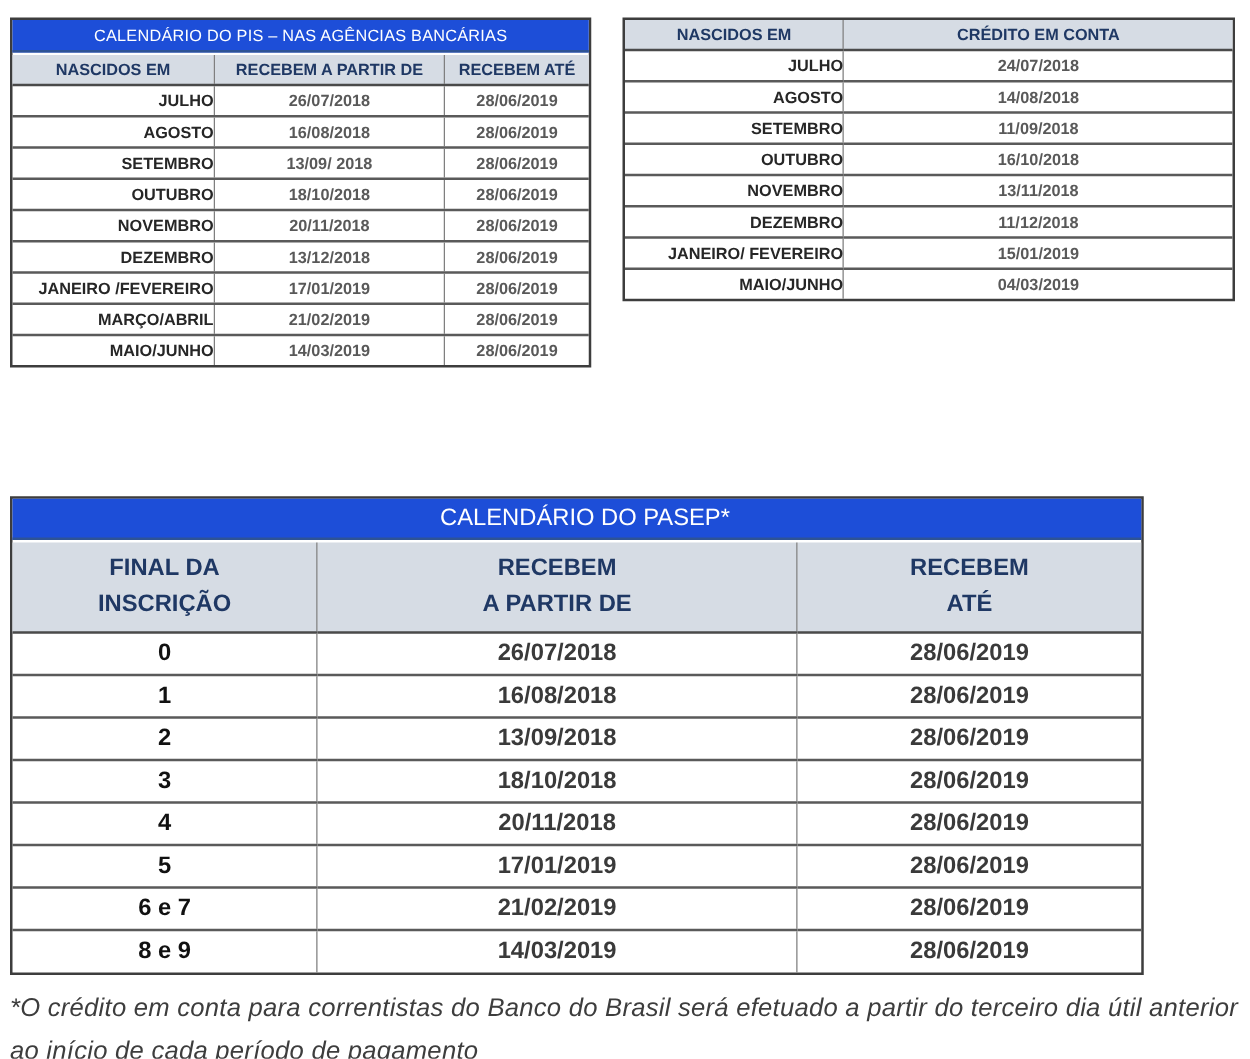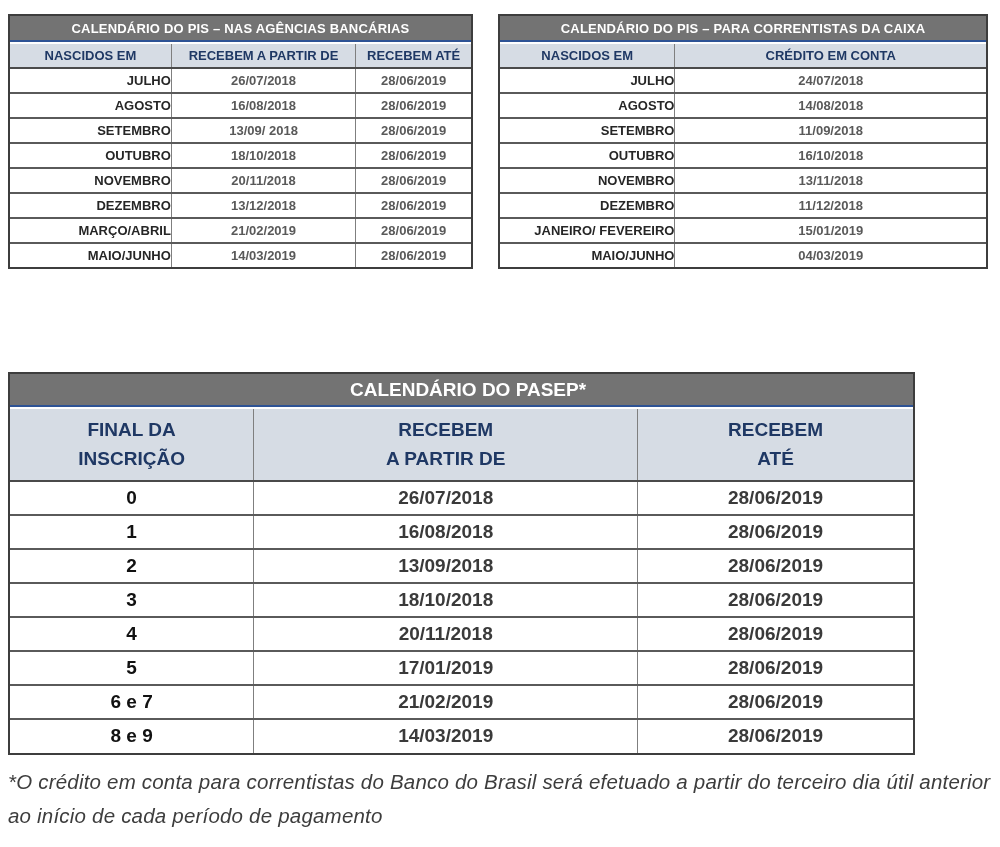--- a/index.html
+++ b/index.html
@@ -14,23 +14,23 @@
   .top-row {
     display: flex;
     align-items: flex-start;
     gap: 25px;
   }
   .tbl {
     border: 2px solid #3d3d3d;
     background: #ffffff;
   }
   .tbl-title {
-    background: #737373;
+    background: #1d4ed8;
     color: #ffffff;
-    font-weight: 700;
+    font-weight: 400;
     text-align: center;
     border-bottom: 2px solid #2e5395;
     margin-bottom: 2px;
   }
   .t1 { width: 465px; }
   .t2 { width: 490px; }
   .t3 { width: 907px; margin-top: 103px; }
   .t1 .tbl-title, .t2 .tbl-title {
     font-size: 13px;
     padding: 5px 2px 4px 2px;
@@ -154,35 +154,39 @@
             <td>NOVEMBRO</td>
             <td>20/11/2018</td>
             <td>28/06/2019</td>
           </tr>
           <tr>
             <td>DEZEMBRO</td>
             <td>13/12/2018</td>
             <td>28/06/2019</td>
           </tr>
           <tr>
+            <td>JANEIRO /FEVEREIRO</td>
+            <td>17/01/2019</td>
+            <td>28/06/2019</td>
+          </tr>
+          <tr>
             <td>MARÇO/ABRIL</td>
             <td>21/02/2019</td>
             <td>28/06/2019</td>
           </tr>
           <tr>
             <td>MAIO/JUNHO</td>
             <td>14/03/2019</td>
             <td>28/06/2019</td>
           </tr>
         </tbody>
     </table>
   </div>
 
   <div class="tbl t2">
-    <div class="tbl-title">CALENDÁRIO DO PIS – PARA CORRENTISTAS DA CAIXA</div>
     <table>
       <colgroup>
           <col>
           <col>
         </colgroup>
       <thead>
         <tr>
             <th>NASCIDOS EM</th>
             <th>CRÉDITO EM CONTA</th>
           </tr>

